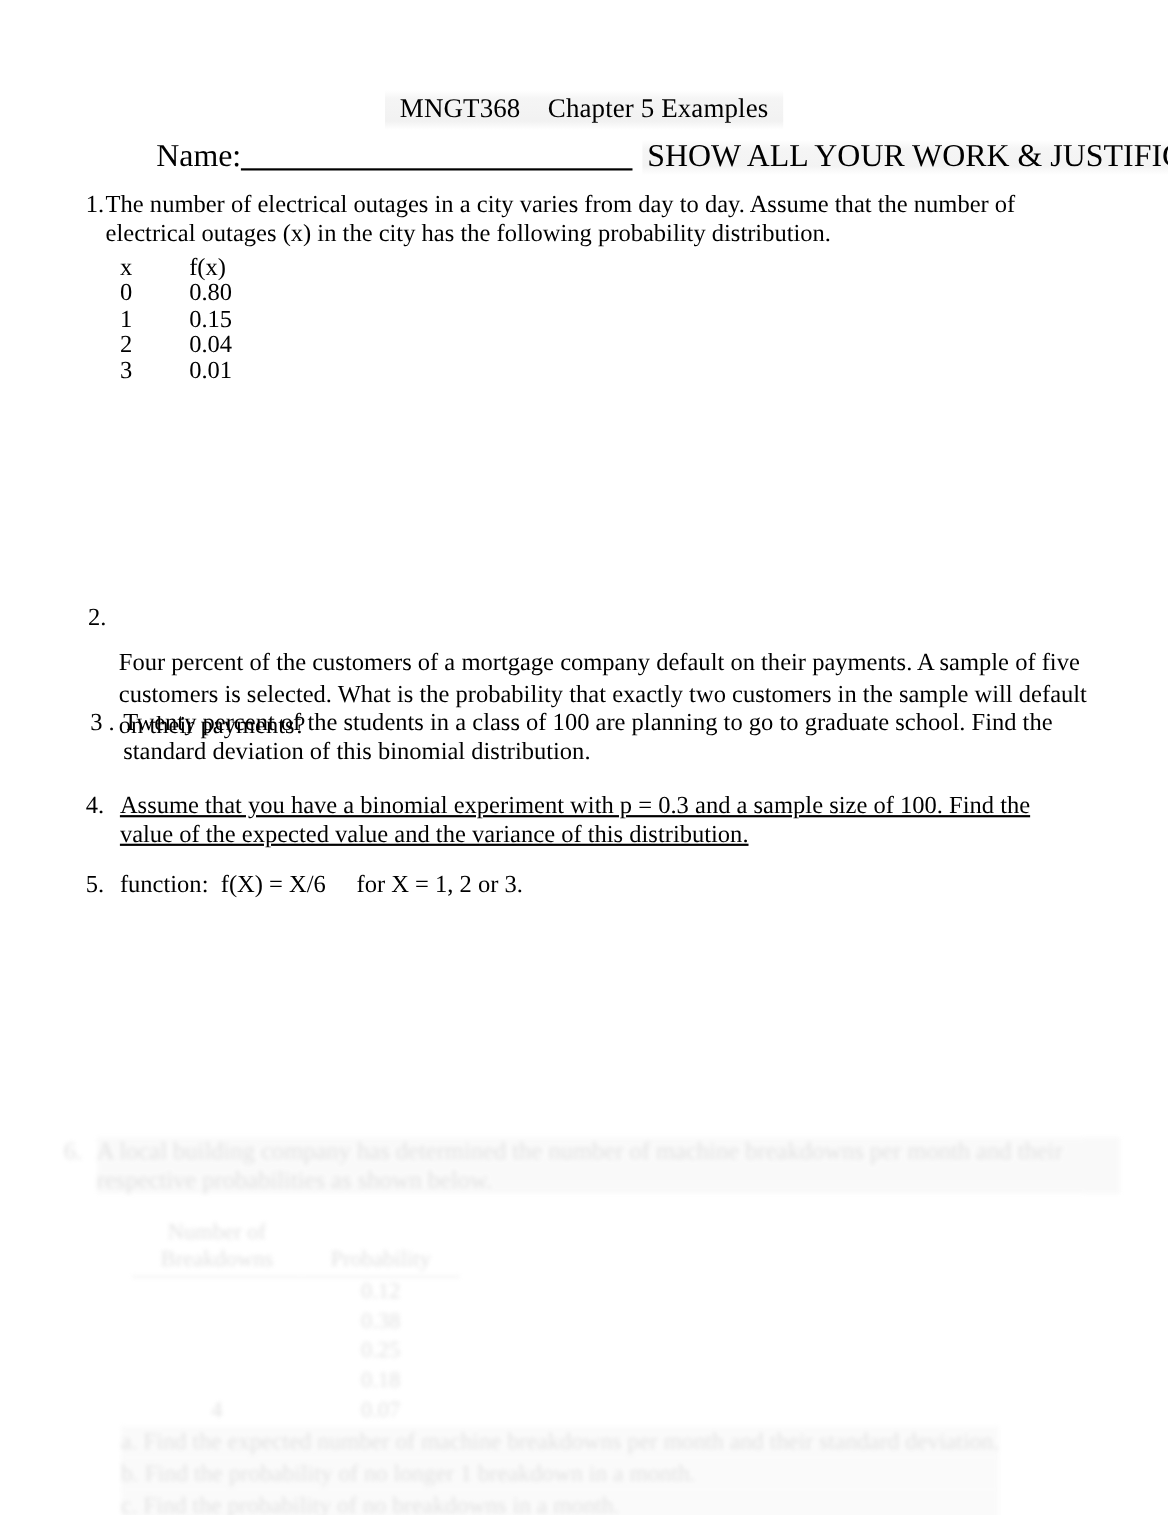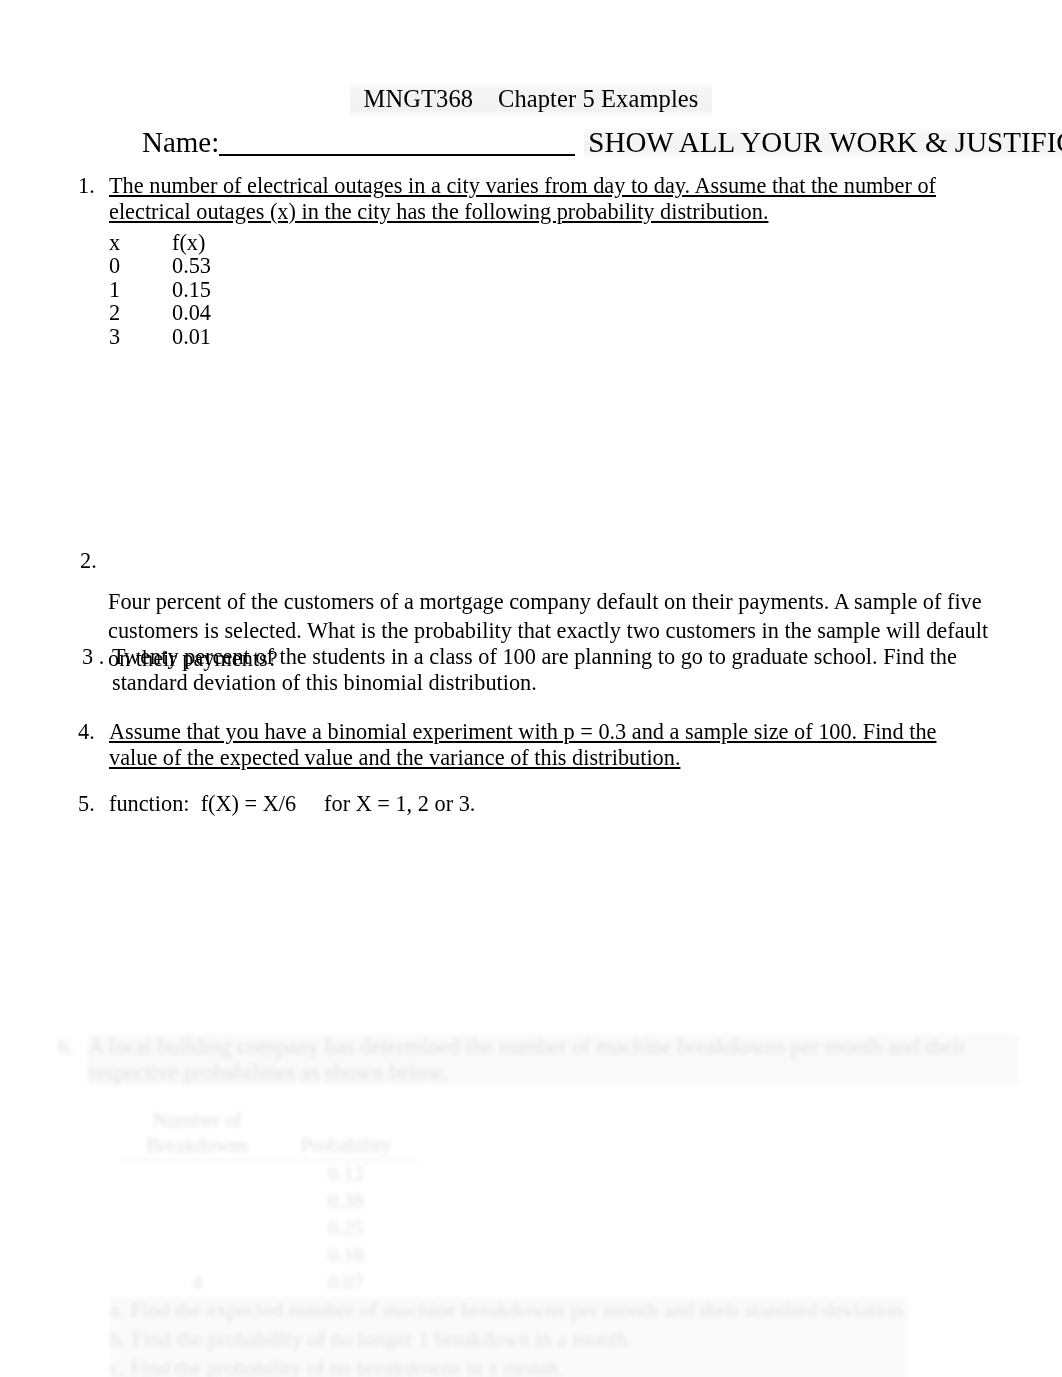--- a/index.html
+++ b/index.html
@@ -83,21 +83,21 @@
     left: 0;
     top: 0;
     white-space: pre;
   }
   .q .body {
     display: block;
   }
 
   
   #q1 { left: 78px; top: 173px; width: 905px; }
-  #q1 .body { margin-left: 31px; text-decoration: underline; }
+  #q1 .body { margin-left: 18px; }
 
   
   #dist-table {
     position: absolute;
     left: 109px;
     top: 231px;
     font-size: 22.3px;
     line-height: 23.4px;
     border-collapse: collapse;
   }
@@ -214,21 +214,21 @@
   </div>
 
   <table id="dist-table">
     <tbody>
       <tr>
         <td class="col-x">x</td>
         <td class="col-fx">f(x)</td>
       </tr>
       <tr>
         <td class="col-x">0</td>
-        <td class="col-fx">0.53</td>
+        <td class="col-fx">0.80</td>
       </tr>
       <tr>
         <td class="col-x">1</td>
         <td class="col-fx">0.15</td>
       </tr>
       <tr>
         <td class="col-x">2</td>
         <td class="col-fx">0.04</td>
       </tr>
       <tr>

